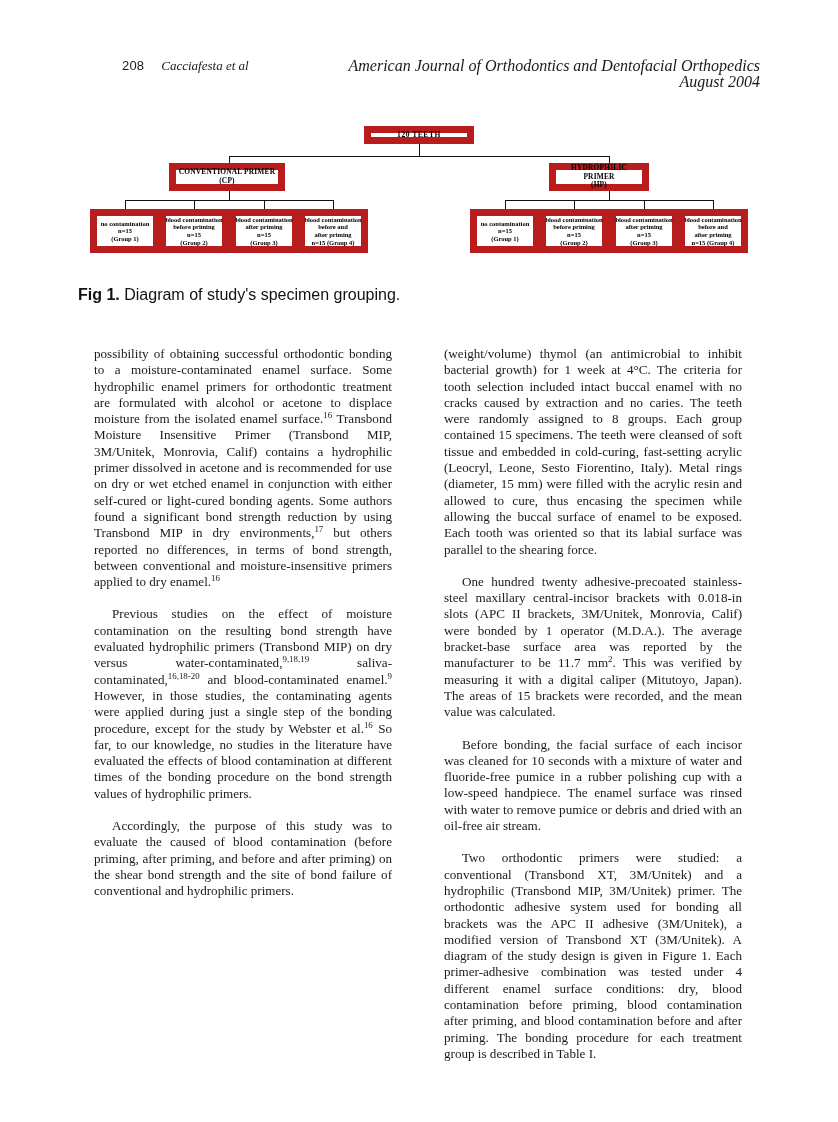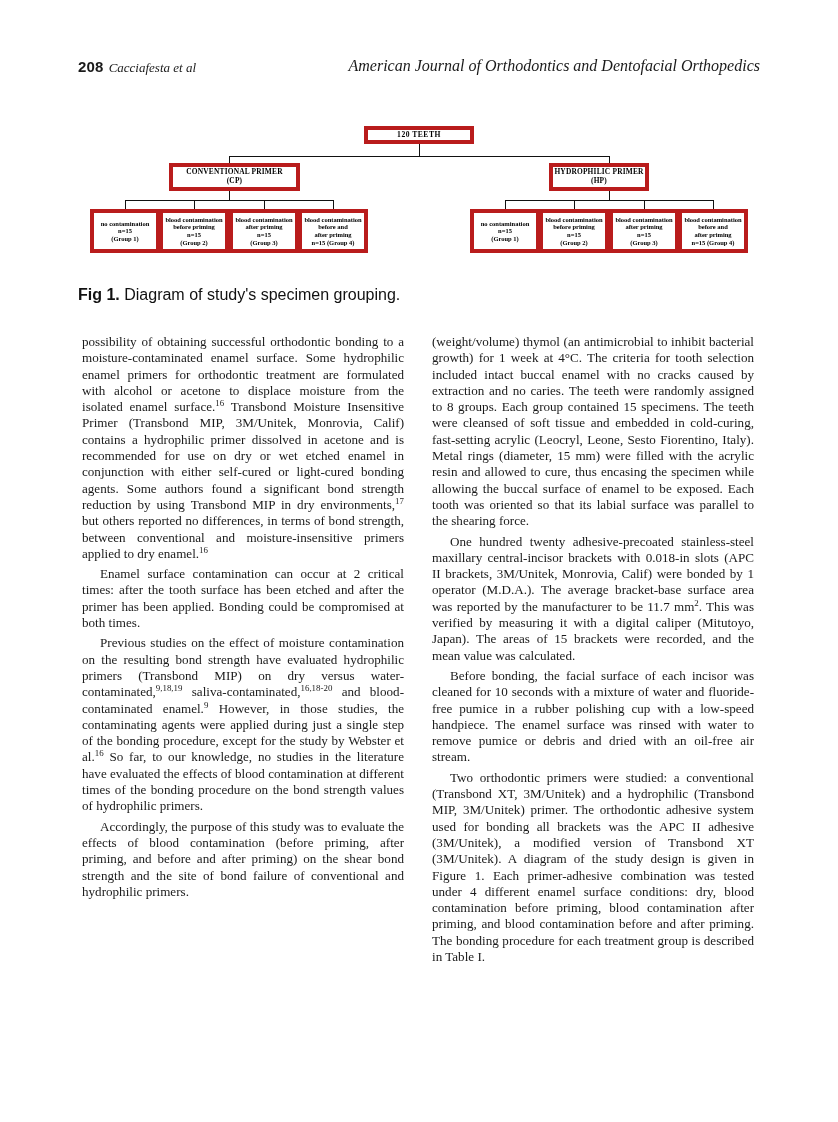--- a/index.html
+++ b/index.html
@@ -25,29 +25,30 @@
     top: 58px;
     height: 34px;
   }
   .runhead-left {
     position: absolute;
     left: 0;
     top: 0;
     font-size: 12.5px;
   }
   .runhead-left .folio {
-    font-weight: bold;
+    font-weight: normal;
     font-family: "Liberation Sans", sans-serif;
-    font-size: 15px;
+    font-size: 13px;
     letter-spacing: 0.2px;
+    margin-left: 44px;
   }
   .runhead-left .authors {
     font-style: italic;
     font-size: 13px;
-    margin-left: 5px;
+    margin-left: 17px;
   }
   .runhead-right {
     position: absolute;
     right: 0;
     top: 0;
     text-align: right;
     font-style: italic;
     font-size: 16px;
     line-height: 16px;
   }
@@ -63,21 +64,21 @@
   .fig-canvas {
     position: absolute;
     inset: 0;
   }
   .fig-canvas svg {
     display: block;
   }
   .node {
     position: absolute;
     box-sizing: border-box;
-    border: 4px solid #b91c1c;
+    border: 7px solid #b91c1c;
     background: #fff;
     font-family: "Liberation Serif", serif;
     text-align: center;
     color: #000;
     display: flex;
     flex-direction: column;
     align-items: center;
     justify-content: center;
     line-height: 1.18;
   }
@@ -117,21 +118,21 @@
     width: 330px;
     font-size: 13.1px;
     line-height: 16.3px;
     text-align: justify;
     text-justify: inter-word;
     hyphens: none;
   }
   .col-left  { left: 78px; }
   .col-right { left: 428px; }
   .col p {
-    margin: 4px;
+    margin: 16px;
   }
   .col p.indent {
     text-indent: 18px;
   }
   sup {
     font-size: 0.68em;
     vertical-align: super;
     line-height: 0;
   }
   h2.section {
@@ -146,20 +147,21 @@
 <body>
 
 <div class="page">
 
   <div class="runhead">
     <div class="runhead-left">
       <span class="folio">208</span><span class="authors">Cacciafesta et al</span>
     </div>
     <div class="runhead-right">
       <div>American Journal of Orthodontics and Dentofacial Orthopedics</div>
+      <div>August 2004</div>
     </div>
   </div>
 
   <div class="figure">
     <div class="fig-canvas">
       <svg width="682" height="155" viewBox="0 0 682 155">
         <g stroke="#111" stroke-width="1" fill="none" shape-rendering="crispEdges">
 
           <line x1="341" y1="22" x2="341" y2="34"></line>
           <line x1="151" y1="34" x2="531" y2="34"></line>
@@ -180,21 +182,21 @@
           <line x1="566" y1="78" x2="566" y2="87"></line>
           <line x1="635" y1="78" x2="635" y2="87"></line>
         </g>
       </svg>
     </div>
 
     <div class="node node-root" style="left:286px; top:4px; width:110px; height:18px;">
       <span>120 TEETH</span>
     </div>
 
-    <div class="node node-primer" style="left:91px; top:41px; width:131px; height:28px;text-align:center;">
+    <div class="node node-primer" style="left:91px; top:41px; width:116px; height:28px;text-align:center;">
       <span>CONVENTIONAL PRIMER</span>
       <span>(CP)</span>
     </div>
     <div class="node node-primer" style="left:471px; top:41px; width:100px; height:28px;">
       <span>HYDROPHILIC PRIMER</span>
       <span>(HP)</span>
     </div>
 
     <div class="node node-leaf" style="left:12px; top:87px; width:70px; height:44px;">
       <span class="ln">no contamination</span>
@@ -246,25 +248,24 @@
   </div>
 
   <div class="fig-caption">
     <b>Fig 1.</b>
     <span>Diagram of study's specimen grouping.</span>
   </div>
 
   <div class="col col-left">
     <p><span>possibility of obtaining successful orthodontic bonding to a moisture-contaminated enamel surface. Some hydrophilic enamel primers for orthodontic treatment are formulated with alcohol or acetone to displace moisture from the isolated enamel surface.</span><sup>16</sup><span> Transbond Moisture Insensitive Primer (Transbond MIP, 3M/Unitek, Monrovia, Calif) contains a hydrophilic primer dissolved in acetone and is recommended for use on dry or wet etched enamel in conjunction with either self-cured or light-cured bonding agents. Some authors found a significant bond strength reduction by using Transbond MIP in dry environments,</span><sup>17</sup><span> but others reported no differences, in terms of bond strength, between conventional and moisture-insensitive primers applied to dry enamel.</span><sup>16</sup></p>
 
-    <p class="indent"><span>Enamel surface contamination can occur at 2 critical times: after the tooth surface has been etched and after the primer has been applied. Bonding could be compromised at both times.</span></p>
 
     <p class="indent"><span>Previous studies on the effect of moisture contamination on the resulting bond strength have evaluated hydrophilic primers (Transbond MIP) on dry versus water-contaminated,</span><sup>9,18,19</sup><span> saliva-contaminated,</span><sup>16,18-20</sup><span> and blood-contaminated enamel.</span><sup>9</sup><span> However, in those studies, the contaminating agents were applied during just a single step of the bonding procedure, except for the study by Webster et al.</span><sup>16</sup><span> So far, to our knowledge, no studies in the literature have evaluated the effects of blood contamination at different times of the bonding procedure on the bond strength values of hydrophilic primers.</span></p>
 
-    <p class="indent"><span>Accordingly, the purpose of this study was to evaluate the effects of blood contamination (before priming, after priming, and before and after priming) on the shear bond strength and the site of bond failure of conventional and hydrophilic primers.</span></p>
+    <p class="indent"><span>Accordingly, the purpose of this study was to evaluate the caused of blood contamination (before priming, after priming, and before and after priming) on the shear bond strength and the site of bond failure of conventional and hydrophilic primers.</span></p>
 
 
   </div>
 
   <div class="col col-right">
     <p><span>(weight/volume) thymol (an antimicrobial to inhibit bacterial growth) for 1 week at 4°C. The criteria for tooth selection included intact buccal enamel with no cracks caused by extraction and no caries. The teeth were randomly assigned to 8 groups. Each group contained 15 specimens. The teeth were cleansed of soft tissue and embedded in cold-curing, fast-setting acrylic (Leocryl, Leone, Sesto Fiorentino, Italy). Metal rings (diameter, 15 mm) were filled with the acrylic resin and allowed to cure, thus encasing the specimen while allowing the buccal surface of enamel to be exposed. Each tooth was oriented so that its labial surface was parallel to the shearing force.</span></p>
 
     <p class="indent"><span>One hundred twenty adhesive-precoated stainless-steel maxillary central-incisor brackets with 0.018-in slots (APC II brackets, 3M/Unitek, Monrovia, Calif) were bonded by 1 operator (M.D.A.). The average bracket-base surface area was reported by the manufacturer to be 11.7 mm</span><sup>2</sup><span>. This was verified by measuring it with a digital caliper (Mitutoyo, Japan). The areas of 15 brackets were recorded, and the mean value was calculated.</span></p>
 
     <p class="indent"><span>Before bonding, the facial surface of each incisor was cleaned for 10 seconds with a mixture of water and fluoride-free pumice in a rubber polishing cup with a low-speed handpiece. The enamel surface was rinsed with water to remove pumice or debris and dried with an oil-free air stream.</span></p>

